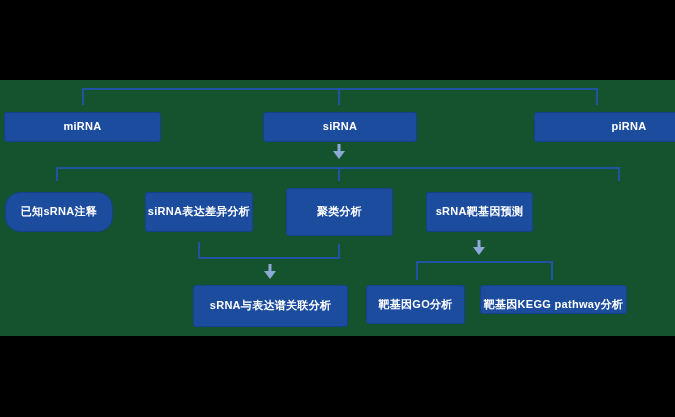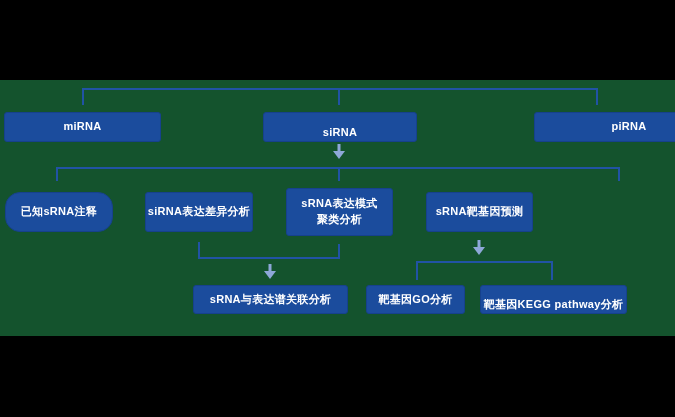--- a/index.html
+++ b/index.html
@@ -34,21 +34,21 @@
   <div class="content">
 
     <div class="h-line" style="left:82px;top:8px;width:516px;"></div>
     <div class="v-line" style="left:82px;top:8px;height:17px;"></div>
     <div class="v-line" style="left:338px;top:8px;height:17px;"></div>
     <div class="v-line" style="left:596px;top:8px;height:17px;"></div>
 
     <div class="node" style="left:4px;top:32px;width:157px;height:30px;">
       <span>miRNA</span>
     </div>
-    <div class="node" style="left:263px;top:32px;width:154px;height:30px;justify-content:flex-end;">
+    <div class="node" style="left:263px;top:32px;width:154px;height:30px;">
       <span>siRNA</span>
     </div>
     <div class="node" style="left:534px;top:32px;width:154px;height:30px;padding-left:36px;">
       <span>piRNA</span>
     </div>
 
     <div class="arrow" style="left:332px;top:64px;">
       <svg width="14" height="16" viewBox="0 0 14 16">
         <rect x="5.5" y="0" width="3" height="8" class="arrow-fill" fill="#8EA8D8"></rect>
         <polygon points="1,7 13,7 7,15" class="arrow-fill" fill="#8EA8D8"></polygon>
@@ -60,21 +60,20 @@
     <div class="v-line" style="left:338px;top:87px;height:14px;"></div>
     <div class="v-line" style="left:618px;top:87px;height:14px;"></div>
 
     <div class="node" style="left:5px;top:112px;width:108px;height:40px;border-radius:15px;">
       <span>已知sRNA注释</span>
     </div>
     <div class="node" style="left:145px;top:112px;width:108px;height:40px;justify-content:center;">
       <span>siRNA表达差异分析</span>
     </div>
     <div class="node" style="left:286px;top:108px;width:107px;height:48px;">
-      <span>sRNA表达模式</span>
       <span>聚类分析</span>
     </div>
     <div class="node" style="left:426px;top:112px;width:107px;height:40px;">
       <span>sRNA靶基因预测</span>
     </div>
 
     <div class="v-line" style="left:198px;top:162px;height:17px;"></div>
     <div class="v-line" style="left:338px;top:164px;height:15px;"></div>
     <div class="h-line" style="left:198px;top:177px;width:142px;"></div>
     <div class="arrow" style="left:263px;top:184px;">
@@ -88,24 +87,24 @@
       <svg width="14" height="16" viewBox="0 0 14 16">
         <rect x="5.5" y="0" width="3" height="8" class="arrow-fill" fill="#8EA8D8"></rect>
         <polygon points="1,7 13,7 7,15" class="arrow-fill" fill="#8EA8D8"></polygon>
       </svg>
     </div>
 
     <div class="h-line" style="left:416px;top:181px;width:137px;"></div>
     <div class="v-line" style="left:416px;top:181px;height:19px;"></div>
     <div class="v-line" style="left:551px;top:181px;height:19px;"></div>
 
-    <div class="node" style="left:193px;top:205px;width:155px;height:29px;">
+    <div class="node" style="left:193px;top:205px;width:155px;height:42px;">
       <span>sRNA与表达谱关联分析</span>
     </div>
-    <div class="node" style="left:366px;top:205px;width:99px;height:29px;">
+    <div class="node" style="left:366px;top:205px;width:99px;height:39px;">
       <span>靶基因GO分析</span>
     </div>
     <div class="node" style="left:480px;top:205px;width:147px;height:29px;justify-content:flex-end;">
       <span>靶基因KEGG pathway分析</span>
     </div>
 
   </div>
 </div>
 
 </body></html>

